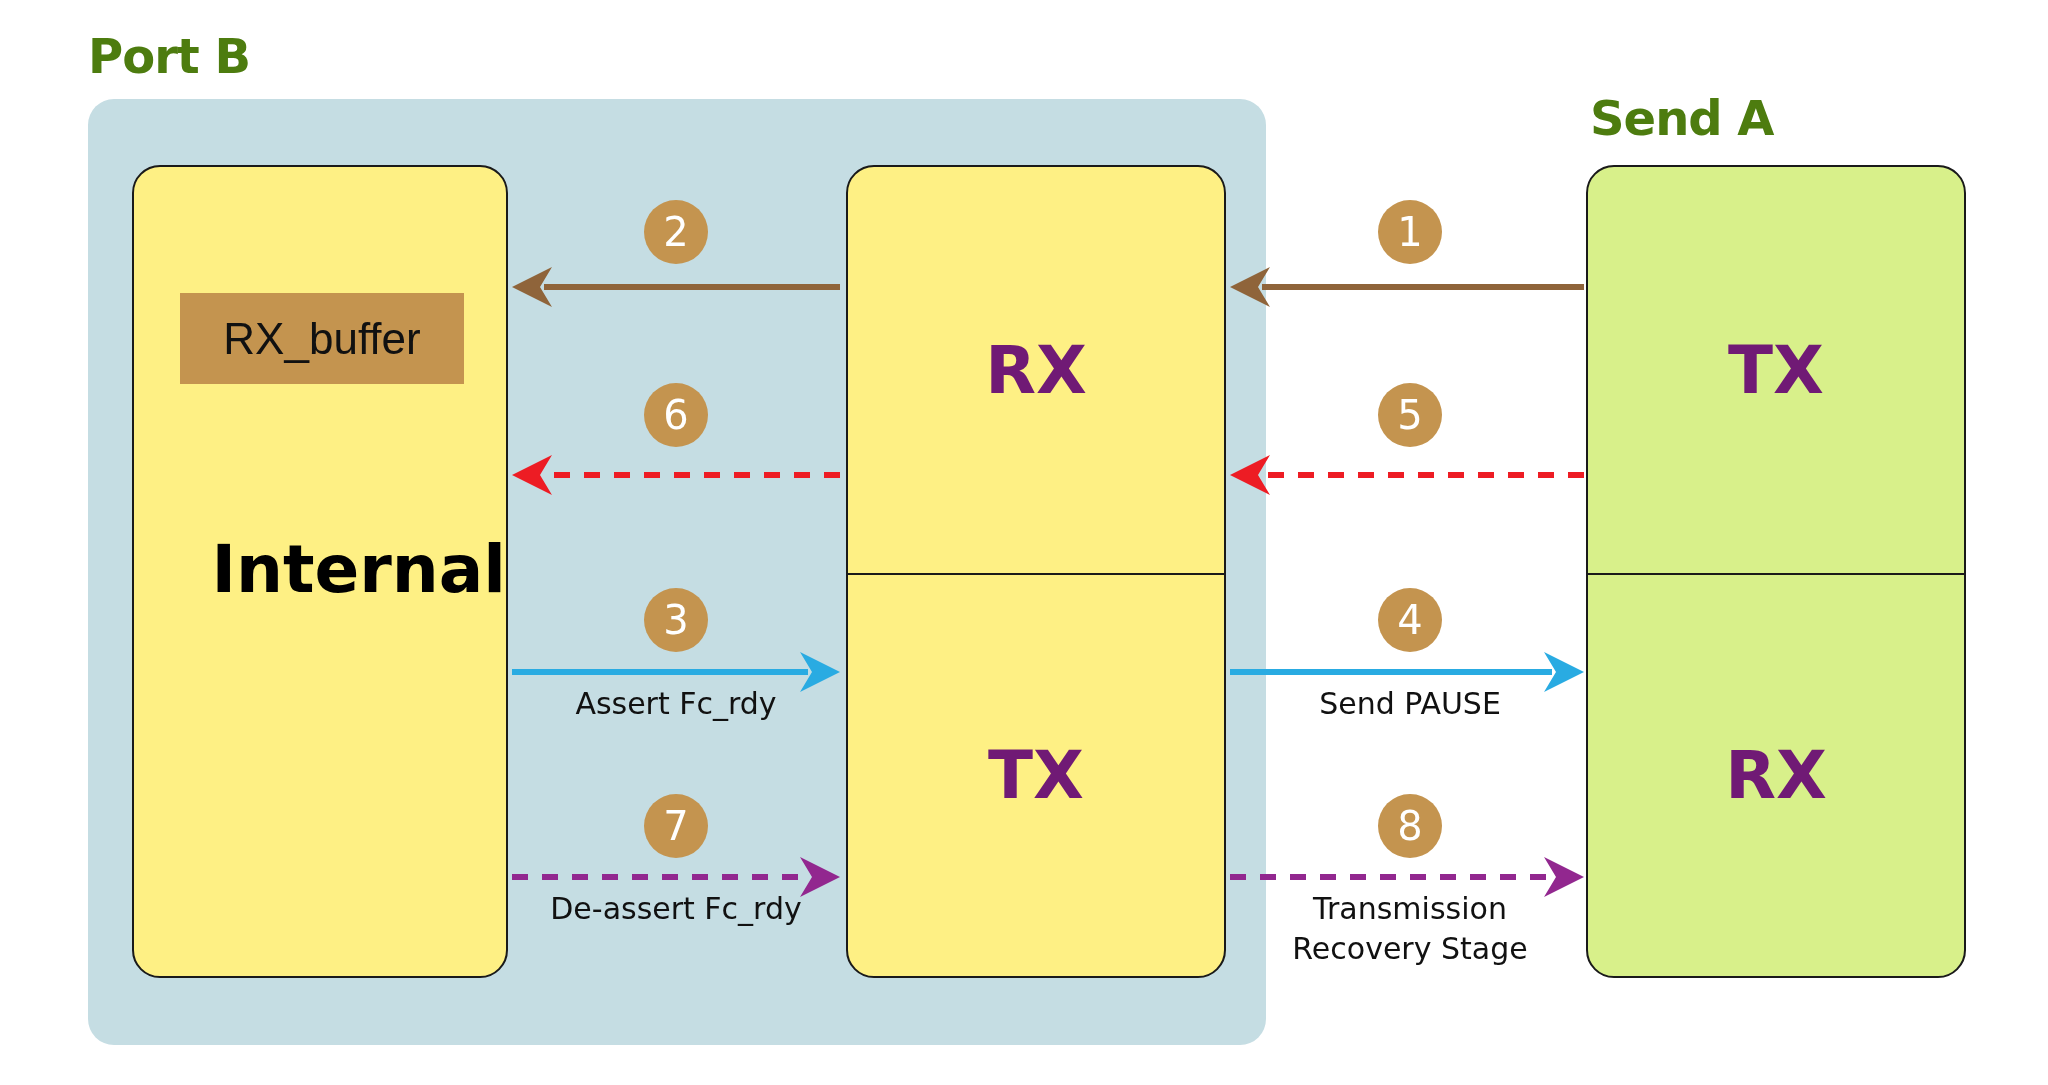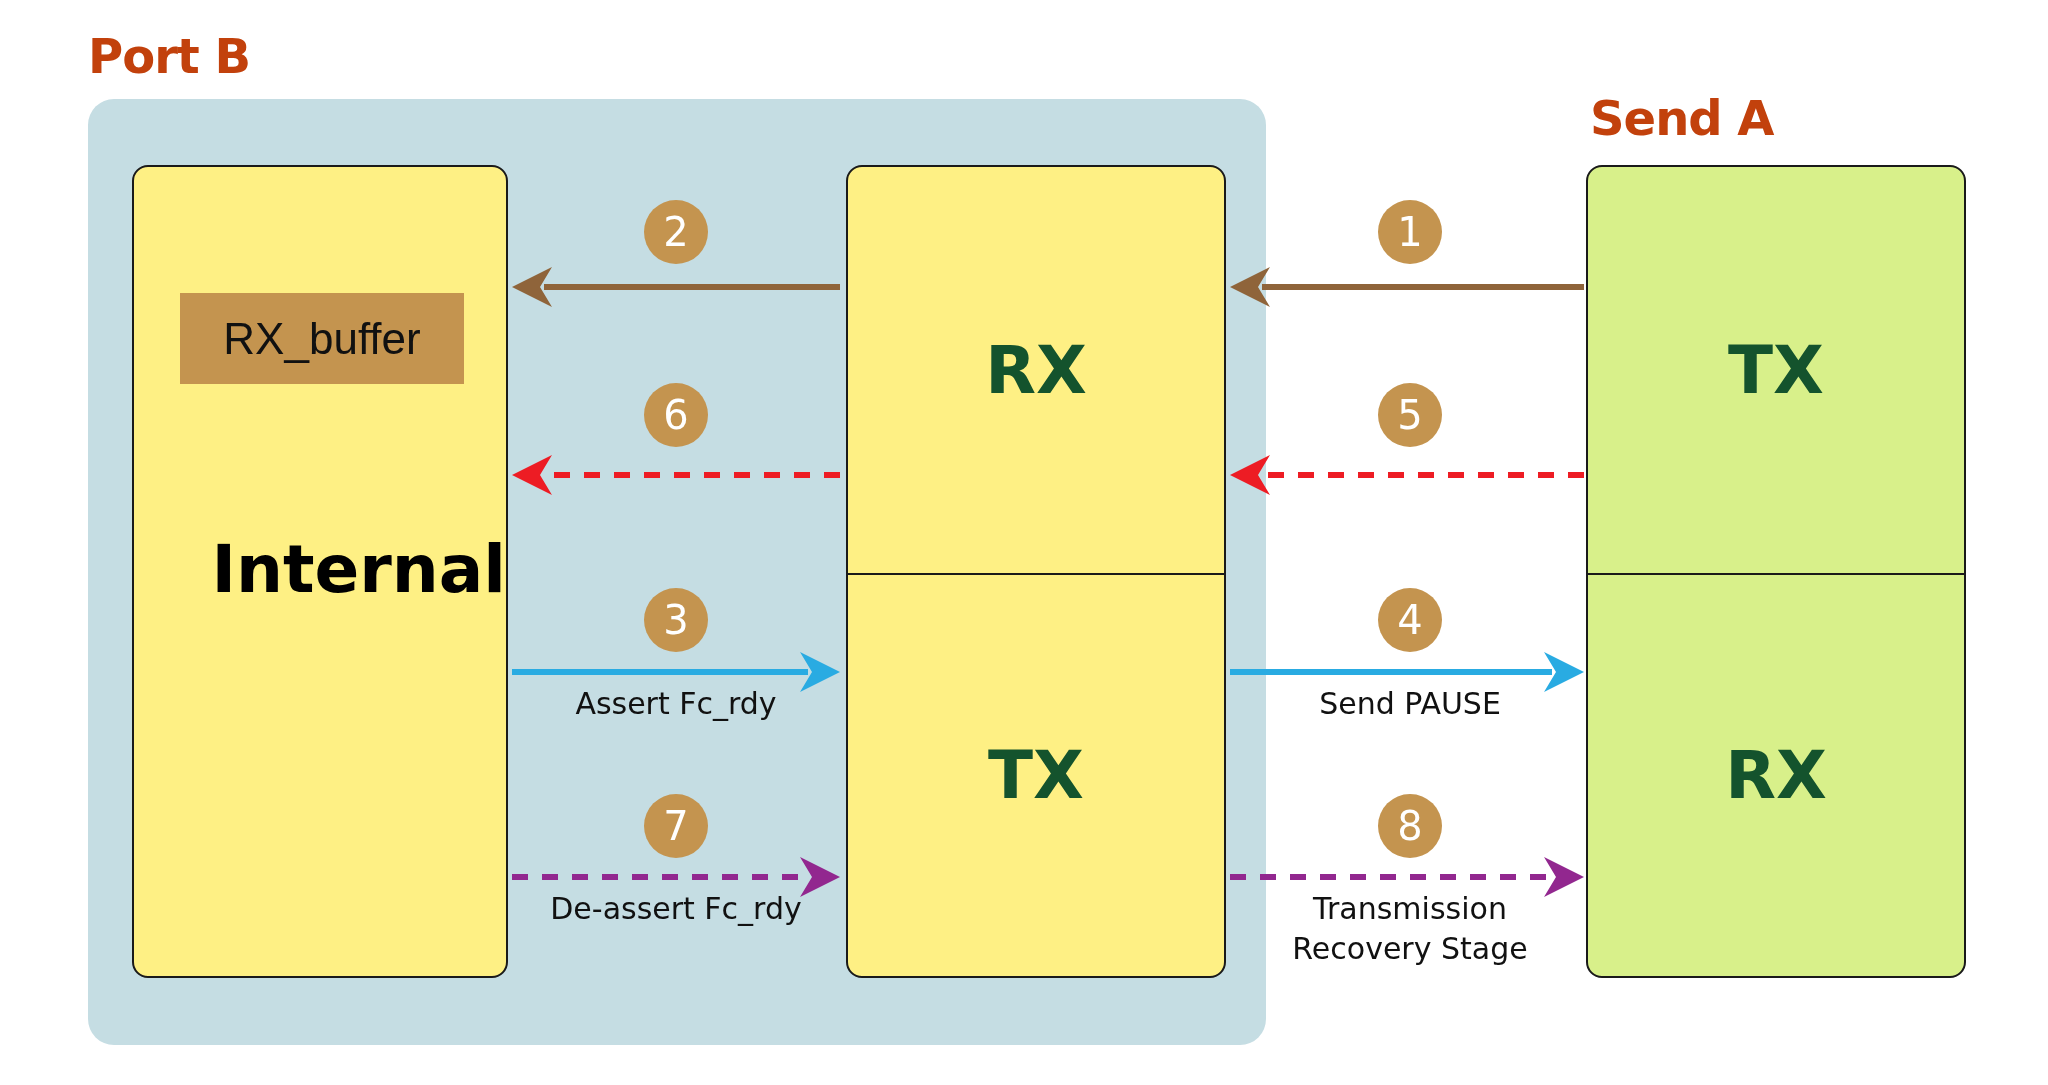--- a/index.html
+++ b/index.html
@@ -1,27 +1,27 @@
 <!DOCTYPE html>
 <html><head>
 <meta charset="utf-8">
 <style>
   html,body{margin:0;padding:0;background:#ffffff;}
   body{width:2048px;height:1085px;position:relative;overflow:hidden;font-family:"DejaVu Sans",sans-serif;}
-  .title{position:absolute;font-family:"DejaVu Sans",sans-serif;font-weight:bold;font-size:48px;color:#c2410c;letter-spacing:-1px;}
+  .title{position:absolute;font-family:"DejaVu Sans",sans-serif;font-weight:bold;font-size:48px;color:#4d7c0f;letter-spacing:-1px;}
   #port-b-title{left:88px;top:28px;}
   #port-a-title{left:1590px;top:90px;}
   .panel{position:absolute;left:88px;top:99px;width:1178px;height:946px;background:#c5dde3;border-radius:26px;}
-  .box{position:absolute;border:2px solid #1a1a1a;border-radius:16px;box-sizing:border-box;overflow:hidden;}
+  .box{position:absolute;border:2px solid #1a1a1a;border-radius:28px;box-sizing:border-box;overflow:hidden;}
   .yellow{background:#fef084;}
   .green{background:#d8f08a;}
   #ic-box{left:132px;top:165px;width:376px;height:813px;}
   #mid-box{left:846px;top:165px;width:380px;height:813px;}
   #pa-box{left:1586px;top:165px;width:380px;height:813px;}
-  .half{position:absolute;left:0;width:100%;display:flex;align-items:center;justify-content:center;font-weight:bold;font-size:66px;color:#14532d;}
+  .half{position:absolute;left:0;width:100%;display:flex;align-items:center;justify-content:center;font-weight:bold;font-size:66px;color:#701a75;}
   .half.top{top:0;height:406px;border-bottom:2px solid #1a1a1a;}
   .half.bottom{top:406px;height:405px;}
   .rxbuf{position:absolute;left:46px;top:126px;width:284px;height:91px;background:#c4944f;display:flex;align-items:center;justify-content:center;font-size:44px;color:#111;font-family:"Liberation Sans",sans-serif;}
   .ic-label{position:absolute;left:0;top:360px;width:100%;text-align:right;font-weight:bold;font-size:66px;line-height:86px;color:#000;}
   svg#arrows{position:absolute;left:0;top:0;}
   .badge-text{font-family:"DejaVu Sans",sans-serif;font-size:40px;fill:#ffffff;}
   .lbl{font-family:"DejaVu Sans",sans-serif;font-size:30px;fill:#111;}
 </style>
 </head>
 <body>

